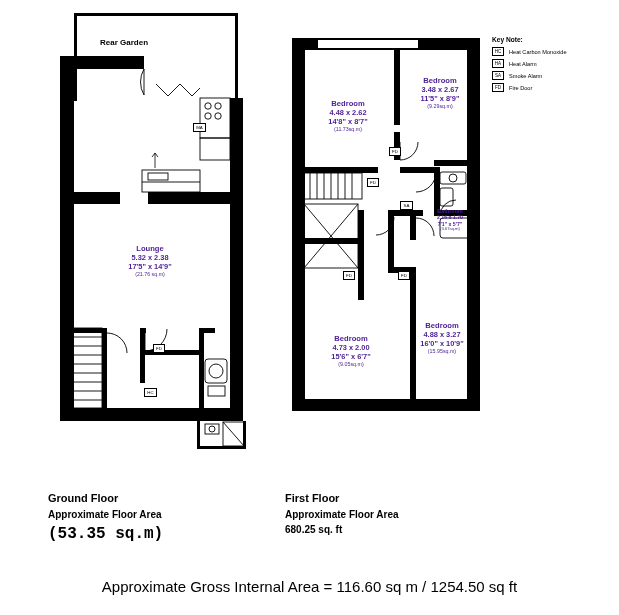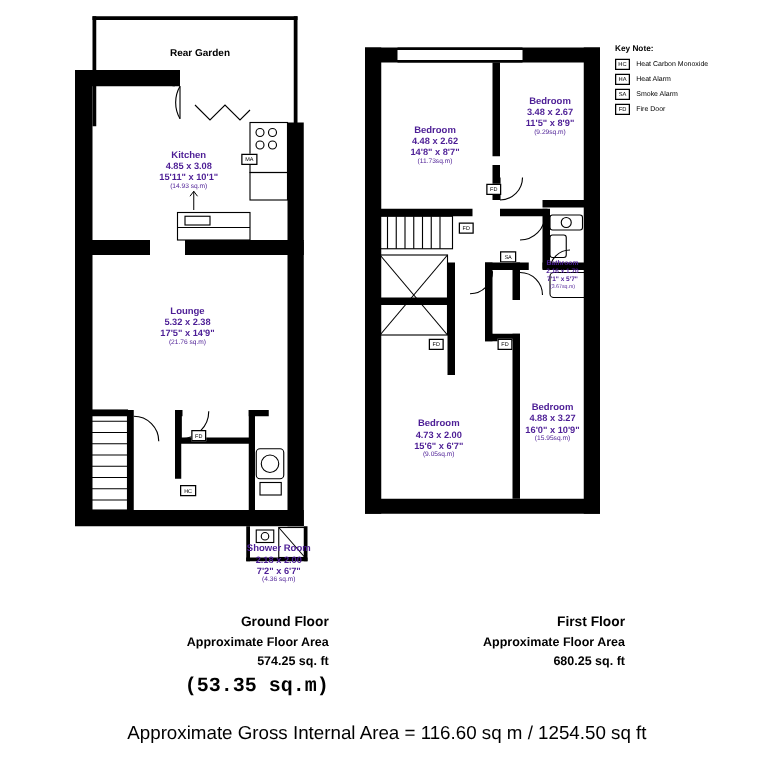--- a/index.html
+++ b/index.html
@@ -37,21 +37,21 @@
 
   .lbl.small .n { font-size: 5.4px; }
   .lbl.small .d { font-size: 5.2px; }
   .lbl.small .i { font-size: 5.2px; }
   .lbl.small .s { font-size: 4.2px; }
 
   .garden-lbl {
     position: absolute;
     font-size: 8px;
     font-weight: bold;
-    text-align: center;
+    text-align: left;
   }
 
   
   .keynote { position: absolute; left: 492px; top: 36px; width: 124px; }
   .keynote .kn-title { font-size: 6.6px; font-weight: bold; margin-bottom: 4px; }
   .keynote .kn-row { display: flex; align-items: center; margin-bottom: 2.6px; }
   .keynote .kn-code {
     width: 10px; height: 7.4px; border: 0.7px solid #000;
     font-size: 4.6px; line-height: 7.4px; text-align: center; margin-right: 5px;
     flex: none;
@@ -74,21 +74,21 @@
     background: #fff;
     font-size: 4.4px;
     line-height: 7px;
     text-align: center;
     width: 10px; height: 7px;
   }
 
   
   .floor-title {
     position: absolute;
-    text-align: right;
+    text-align: left;
     font-weight: bold;
     line-height: 1.5;
   }
   .floor-title .t1 { font-size: 11px; display: block; }
   .floor-title .t2 { font-size: 10px; display: block; }
   .floor-title .t3 { font-size: 10px; display: block; }
   .floor-title .t4 { font-size: 16px; display: block; font-family: Liberation Mono, monospace; }
 
   .gross {
     position: absolute;
@@ -198,40 +198,28 @@
         <circle cx="160" cy="419" r="3"></circle>
         <rect x="171" y="412" width="21" height="24"></rect>
         <line x1="171" y1="412" x2="192" y2="436"></line>
       </g>
 
       <g stroke="#fff" stroke-width="0" fill="none"></g>
     </svg>
 
     <div class="garden-lbl" style="left:48px; top:28px; width:120px;">Rear Garden</div>
 
-    <div class="lbl" style="left:44px; top:110px; width:110px;">
-      <span class="n">Kitchen</span>
-      <span class="d">4.85 x 3.08</span>
-      <span class="i">15'11" x 10'1"</span>
-      <span class="s">(14.93 sq.m)</span>
-    </div>
 
     <div class="lbl" style="left:43px; top:235px; width:110px;">
       <span class="n">Lounge</span>
       <span class="d">5.32 x 2.38</span>
       <span class="i">17'5" x 14'9"</span>
       <span class="s">(21.76 sq.m)</span>
     </div>
 
-    <div class="lbl" style="left:116px; top:425px; width:110px;">
-      <span class="n">Shower Room</span>
-      <span class="d">2.18 x 2.00</span>
-      <span class="i">7'2" x 6'7"</span>
-      <span class="s">(4.36 sq.m)</span>
-    </div>
 
     <div class="det" style="left:141px; top:113px;">MA</div>
     <div class="door-lbl" style="left:101px; top:334px;">FD</div>
     <div class="det" style="left:92px; top:378px;">HC</div>
   </div>
 
   <div class="abs" style="left:288px; top:32px; width:200px; height:385px;">
 
     <svg width="200" height="385">
 
@@ -365,21 +353,20 @@
     </div>
     <div class="kn-row">
       <div class="kn-code">FD</div>
       <div class="kn-label">Fire Door</div>
     </div>
   </div>
 
   <div class="floor-title" style="left:48px; top:490px; width:215px;">
     <span class="t1">Ground Floor</span>
     <span class="t2">Approximate Floor Area</span>
-    <span class="t3">574.25 sq. ft</span>
     <span class="t4">(53.35 sq.m)</span>
   </div>
 
   <div class="floor-title" style="left:285px; top:490px; width:215px;">
     <span class="t1">First Floor</span>
     <span class="t2">Approximate Floor Area</span>
     <span class="t3">680.25 sq. ft</span>
   </div>
 
   <div class="gross">Approximate Gross Internal Area = 116.60 sq m / 1254.50 sq ft</div>

